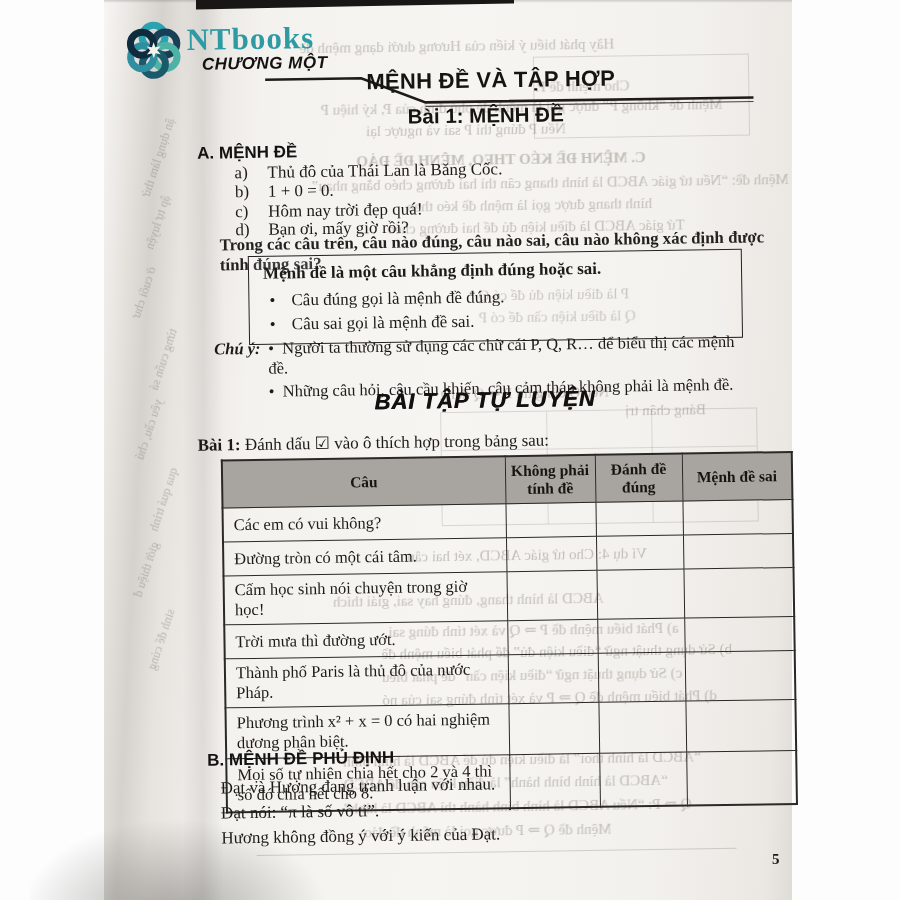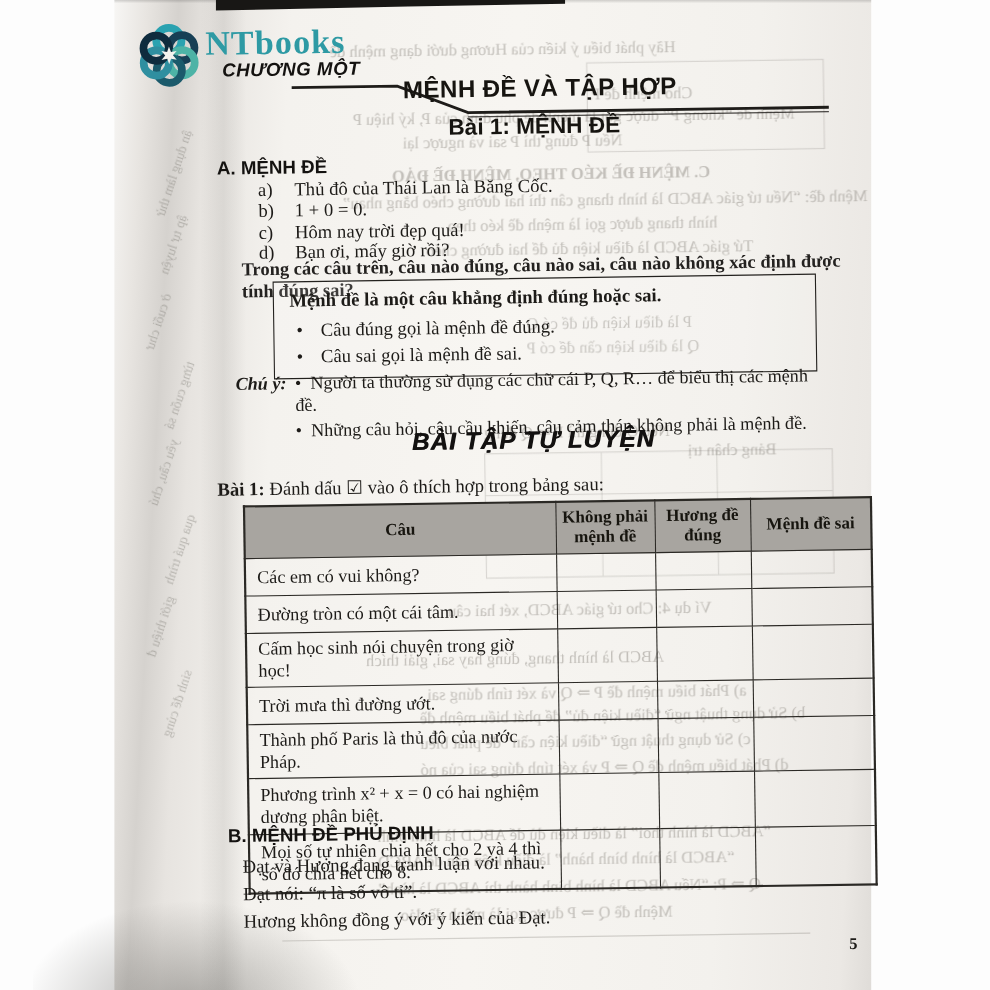--- a/index.html
+++ b/index.html
@@ -188,22 +188,22 @@
       <table class="ex">
         <colgroup>
             <col style="width:283px">
             <col style="width:90px">
             <col style="width:87px">
             <col style="width:110px">
           </colgroup>
         <tbody>
             <tr>
           <th>Câu</th>
-          <th>Không phải mệnh đề</th>
-          <th>Hương đề đúng</th>
+          <th>Không phải tính đề</th>
+          <th>Đánh đề đúng</th>
           <th>Mệnh đề sai</th>
         </tr>
         <tr class="single">
           <td>Các em có vui không?</td>
           <td class="chk"></td>
               <td class="chk"></td>
               <td class="chk"></td>
         </tr>
         <tr class="single">
           <td>Đường tròn có một cái tâm.</td>

